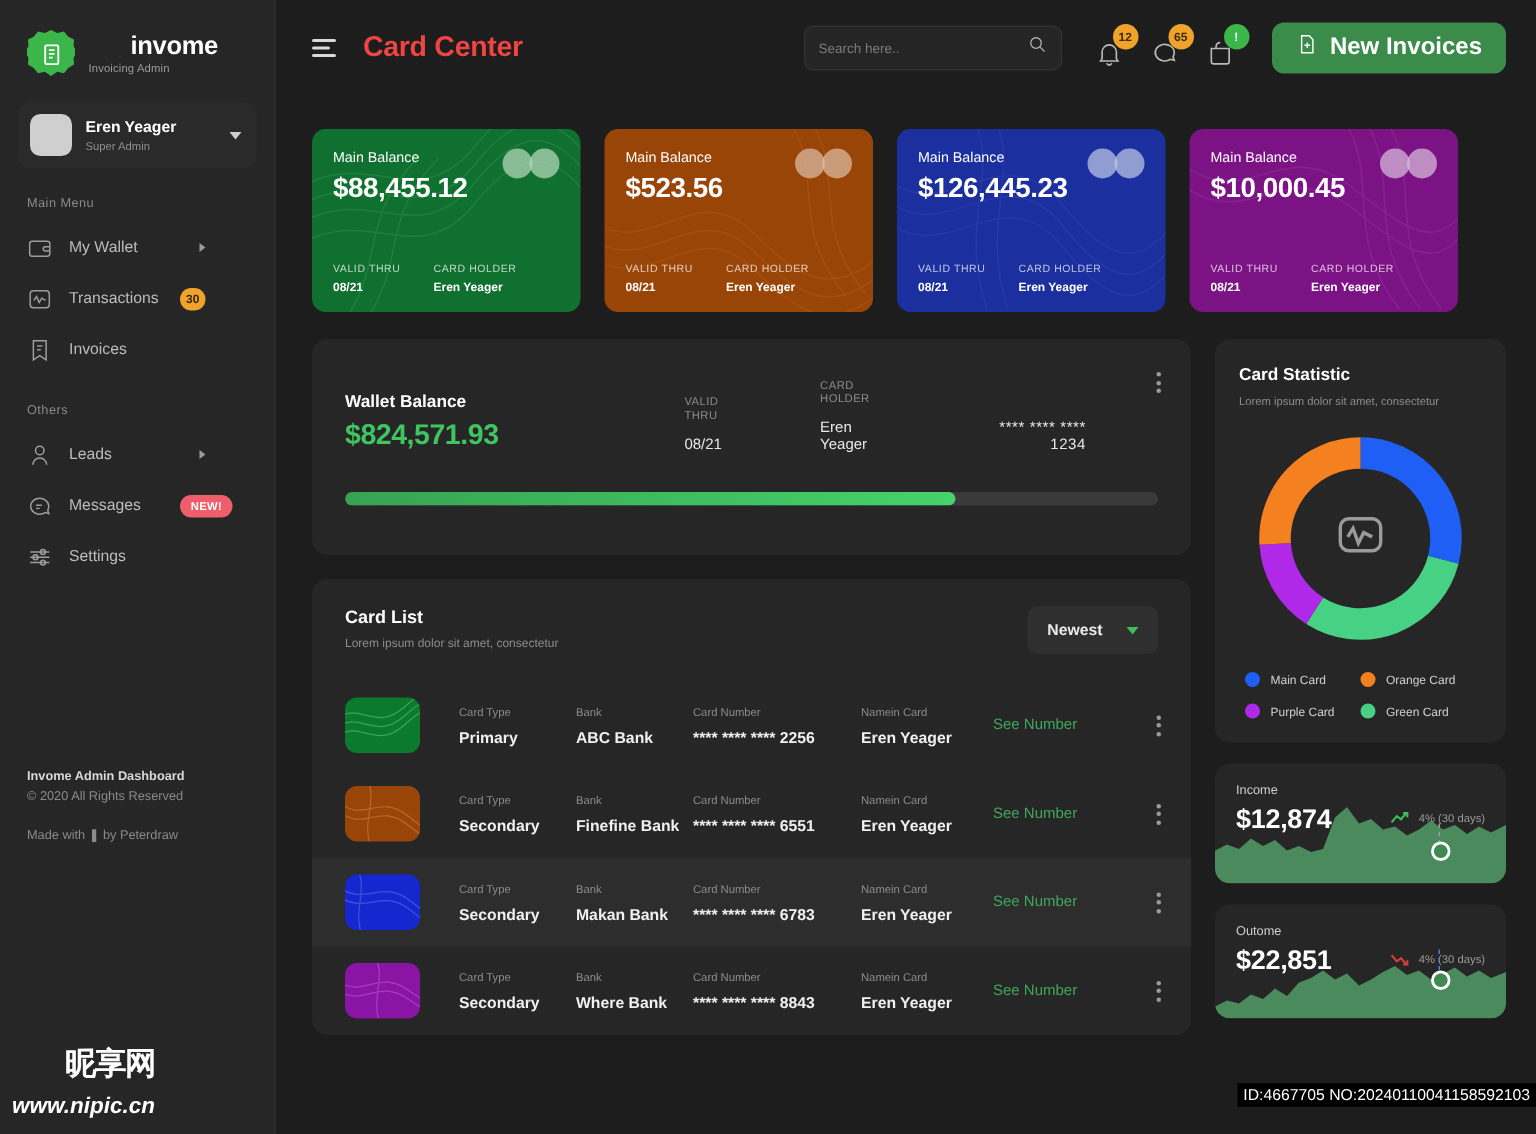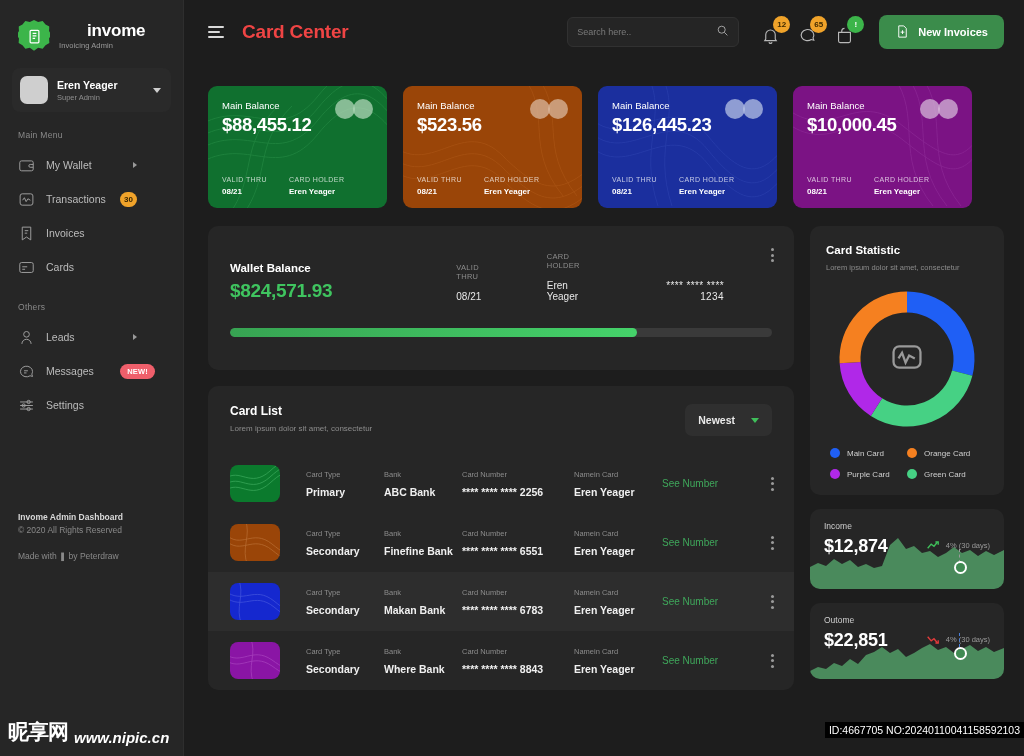--- a/index.html
+++ b/index.html
@@ -100,21 +100,21 @@
     font-size: 8px; font-weight: bold; color: #fff; display: flex; align-items: center;
     justify-content: center; padding: 0 4px;
   }
   .hbadge.orange { background: #f0a32a; color: #3f2a00; }
   .hbadge.green { background: #3cb54a; }
   .new-inv-btn {
     margin-left: 22px; height: 34px; background: #3b8c4b; border-radius: 8px;
     display: flex; align-items: center; gap: 8px; padding: 0 16px; cursor: pointer;
   }
   .new-inv-btn svg { width: 15px; height: 15px; stroke: #fff; fill: none; stroke-width: 1.5; }
-  .new-inv-btn span { font-size: 11px; font-weight: bold; color: #fff; }
+  .new-inv-btn span { font-size: 16px; font-weight: bold; color: #fff; }
 
   
   .main { position: absolute; left: 184px; top: 64px; width: 840px; height: 692px; padding: 22px 20px 0 24px; }
 
   .cards-row { display: flex; gap: 16px; }
   .bankcard {
     position: relative; width: 179px; height: 122px; border-radius: 9px; overflow: hidden;
     padding: 14px 14px 12px 14px; color: #fff;
   }
   .bankcard.green  { background: #10702f; }
@@ -212,21 +212,21 @@
   .mini .m-delta svg { width: 14px; height: 9px; fill: none; stroke-width: 1.8; }
   .mini .spark { position: absolute; left: 0; bottom: 0; width: 100%; }
   .mini .dot {
     position: absolute; width: 13px; height: 13px; border-radius: 50%;
     background: #fff; border: 2.5px solid #fff; background-clip: padding-box;
   }
   .mini .dot::after { content:""; position: absolute; inset: 0; border-radius: 50%; background: #3f8a52; }
   .mini .dash { position: absolute; width: 1px; border-left: 1px dashed #9a9a9a; }
 
   
-  .wm-left { position: absolute; left: 8px; bottom: 10px; display: flex; align-items: flex-end; gap: 6px; z-index: 40; }
+  .wm-left { position: absolute; left: 8px; bottom: 10px; display: flex; align-items: flex-end; gap: 6px; z-index: 40; flex-direction: column; }
   .wm-left .cn { font-size: 21px; font-weight: bold; color: #fff; font-family: "DejaVu Sans", sans-serif; letter-spacing: -1px; }
   .wm-left .url { font-size: 15px; font-style: italic; font-weight: bold; color: #fff; }
   .wm-right {
     position: absolute; right: 0; bottom: 18px; background: #000; color: #fff;
     font-size: 10.5px; padding: 2px 4px; z-index: 40;
   }
 </style>
 </head>
 <body>
 
@@ -287,30 +287,20 @@
       <span class="ico">
         <svg viewBox="0 0 24 24">
             <path d="M6 3h12v18l-6-4-6 4z"></path>
             <line x1="9.5" y1="8" x2="14.5" y2="8"></line>
             <line x1="9.5" y1="11.5" x2="13" y2="11.5"></line>
           </svg>
       </span>
       <span class="lbl">Invoices</span>
     </div>
 
-    <div class="nav-item">
-      <span class="ico">
-        <svg viewBox="0 0 24 24">
-            <rect x="2.5" y="5" width="19" height="14" rx="2.5"></rect>
-            <line x1="6" y1="11" x2="13" y2="11"></line>
-            <line x1="6" y1="14.5" x2="10" y2="14.5"></line>
-          </svg>
-      </span>
-      <span class="lbl">Cards</span>
-    </div>
 
     <div class="sec-label">Others</div>
 
     <div class="nav-item">
       <span class="ico">
         <svg viewBox="0 0 24 24">
             <circle cx="12" cy="7.5" r="4"></circle>
             <path d="M5.5 21c0-3.6 2.9-6.5 6.5-6.5s6.5 2.9 6.5 6.5"></path>
           </svg>
       </span>

